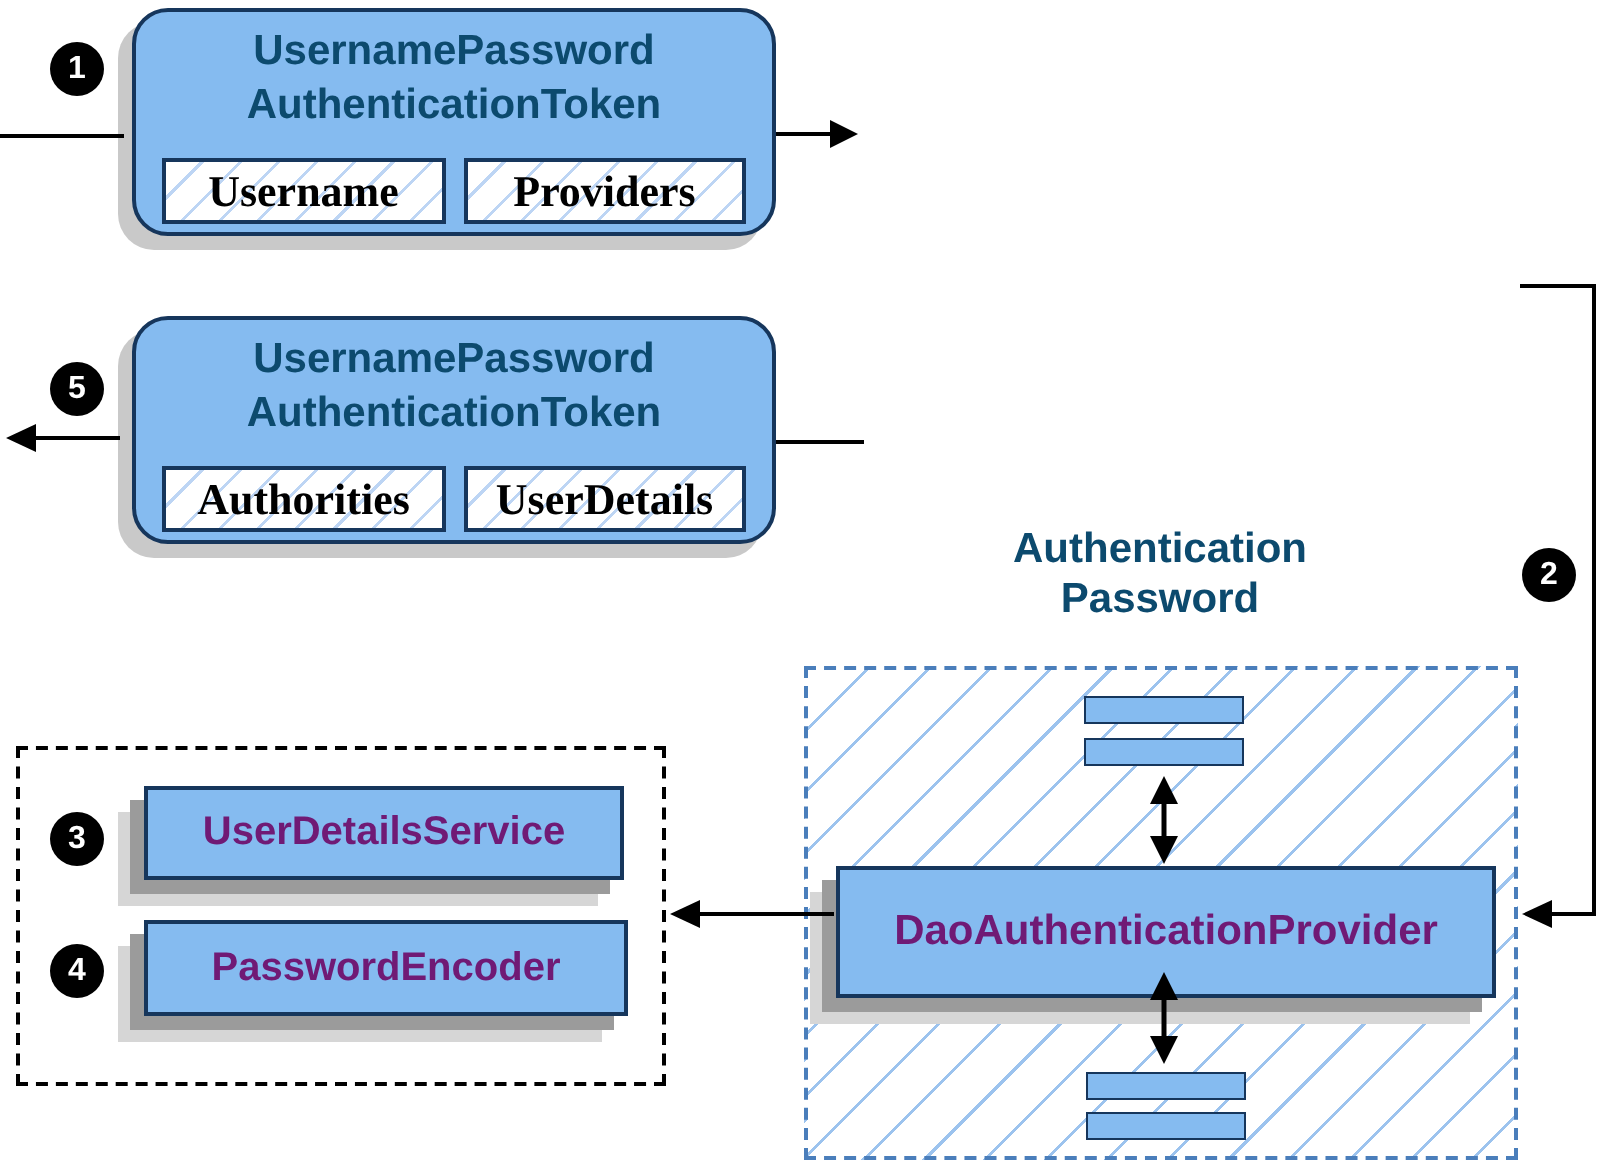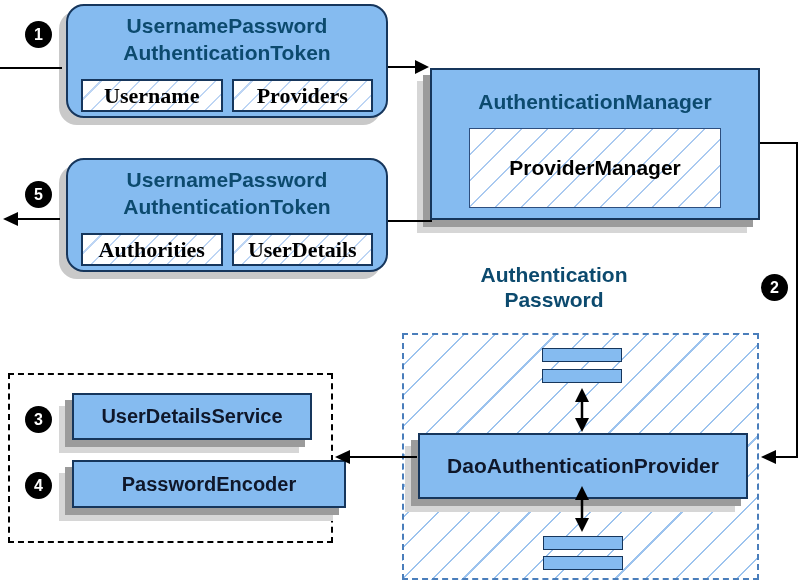--- a/index.html
+++ b/index.html
@@ -34,21 +34,21 @@
     font-weight:bold;font-size:22px;color:#000;font-family:Liberation Serif, serif;
   }
   .inner-box{
     border:1.5px solid #2d4e7e;box-sizing:border-box;
     display:flex;align-items:center;justify-content:center;
     font-weight:bold;font-size:21px;color:#000;
   }
   .dep-box{
     position:absolute;background:#85bbf0;border:2px solid #16365c;box-sizing:border-box;
     display:flex;align-items:center;justify-content:center;
-    font-weight:bold;font-size:20px;color:#0f172a;z-index:3;
+    font-weight:bold;font-size:20px;color:#701a75;z-index:3;
   }
   .bar{position:absolute;width:80px;height:14px;background:#85bbf0;border:1px solid #16365c;box-sizing:border-box;z-index:4;}
   .group-dashed{
     position:absolute;border:2px dashed #4a7ebb;box-sizing:border-box;background-color:#fff;z-index:1;
   }
   .group-dotted{
     position:absolute;border:2px dashed #000;box-sizing:border-box;background:#fff;z-index:1;
   }
   .free-label{position:absolute;z-index:4;}
   .overlay{position:absolute;left:0;top:0;z-index:10;pointer-events:none;}
@@ -78,54 +78,50 @@
     <div class="titles">
       <div class="title-line">UsernamePassword</div>
       <div class="title-line">AuthenticationToken</div>
     </div>
     <div class="chips">
       <div class="chip hatch-sm">Username</div>
       <div class="chip hatch-sm">Providers</div>
     </div>
   </div>
 
-  <div class="node shadow2" style="left:430px;top:68px;width:330px;height:152px;">
-    <div class="title-line" style="margin-top:18px;">AuthenticationManager</div>
-    <div class="inner-box hatch-md" style="width:252px;height:80px;margin:13px auto 0 auto;">ProviderManager</div>
-  </div>
 
   <div class="node rounded shadow1 token" style="left:66px;top:158px;width:322px;height:114px;">
     <div class="titles">
       <div class="title-line">UsernamePassword</div>
       <div class="title-line">AuthenticationToken</div>
     </div>
     <div class="chips">
       <div class="chip hatch-sm">Authorities</div>
       <div class="chip hatch-sm">UserDetails</div>
     </div>
   </div>
 
-  <div class="free-label" style="left:429px;top:262px;width:250px;">
+  <div class="free-label" style="left:455px;top:262px;width:250px;">
     <div class="title-line" style="line-height:25px;">Authentication</div>
     <div class="title-line" style="line-height:25px;">Password</div>
   </div>
 
   <div class="group-dashed hatch-lg" style="left:402px;top:333px;width:357px;height:247px;"></div>
 
   <div class="bar" style="left:542px;top:348px;"></div>
   <div class="bar" style="left:542px;top:369px;"></div>
   <div class="bar" style="left:543px;top:536px;"></div>
   <div class="bar" style="left:543px;top:556px;"></div>
 
   <div class="dep-box shadow2" style="left:418px;top:433px;width:330px;height:66px;font-size:21px;">DaoAuthenticationProvider</div>
 
   <div class="group-dotted" style="left:8px;top:373px;width:325px;height:170px;"></div>
 
   <div class="dep-box shadow2" style="left:72px;top:393px;width:240px;height:47px;">UserDetailsService</div>
-  <div class="dep-box shadow2" style="left:72px;top:460px;width:274px;height:48px;">PasswordEncoder</div>
+  <div class="dep-box shadow2" style="left:72px;top:460px;width:242px;height:48px;">PasswordEncoder</div>
 
   <svg class="overlay" width="803" height="584" viewBox="0 0 803 584">
 
     <g>
       <line x1="0" y1="68" x2="62" y2="68" stroke="#000" stroke-width="2"></line>
     </g>
 
     <g>
       <line x1="388" y1="67" x2="416" y2="67" stroke="#000" stroke-width="2"></line>
       <polygon points="429,67 415,60 415,74" fill="#000"></polygon>

